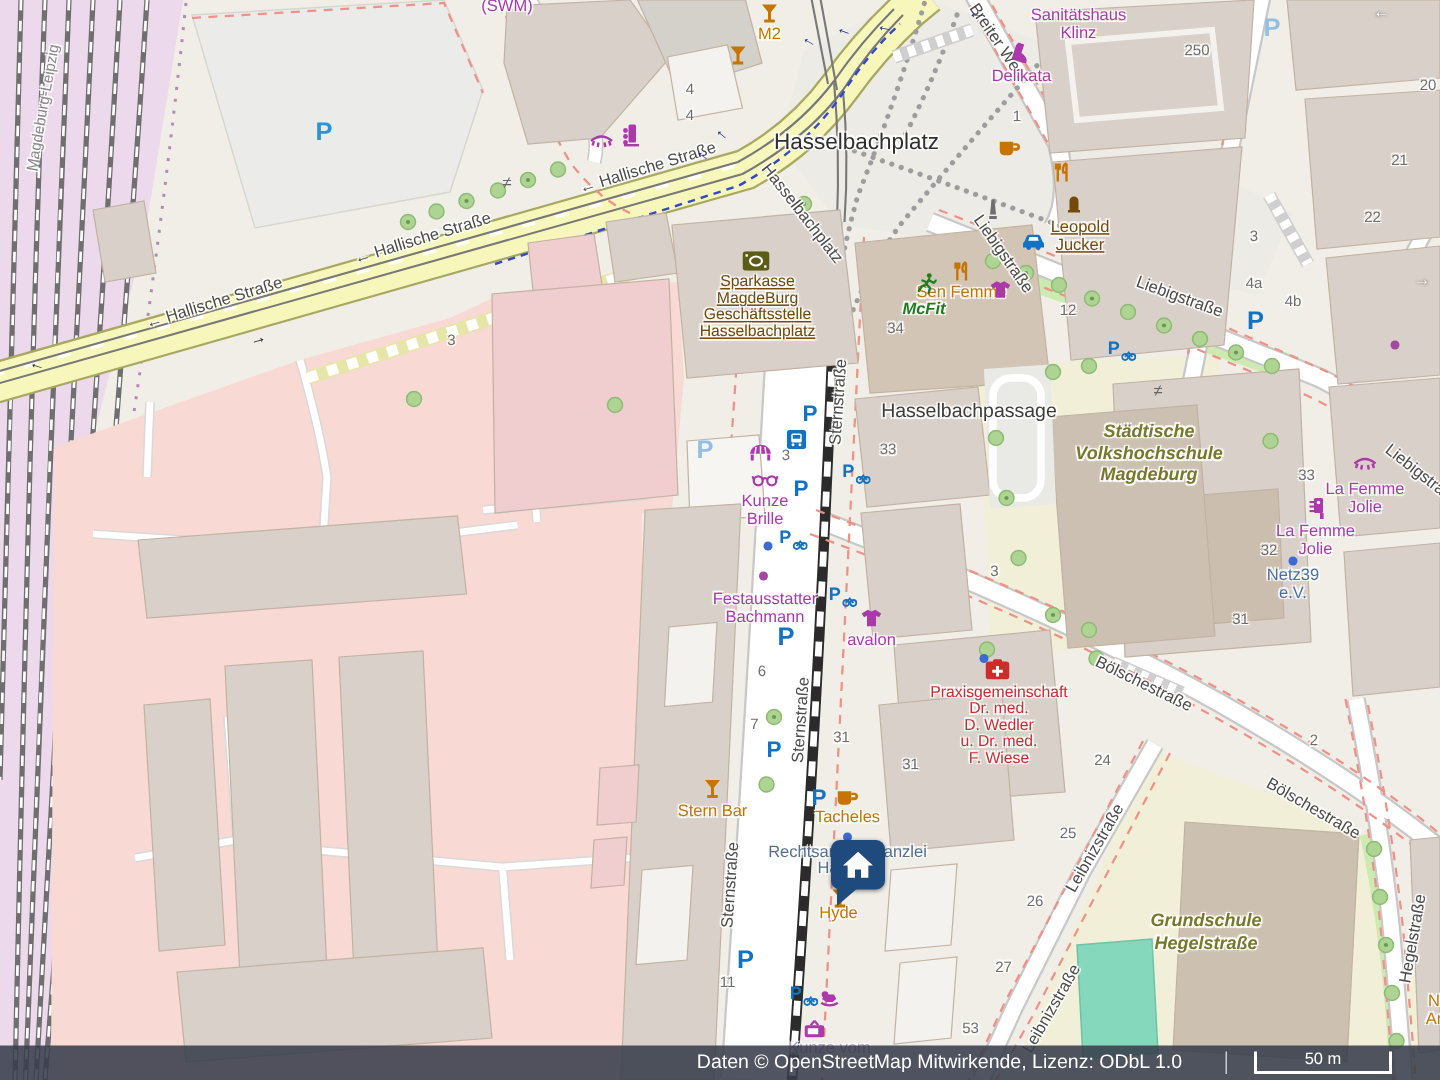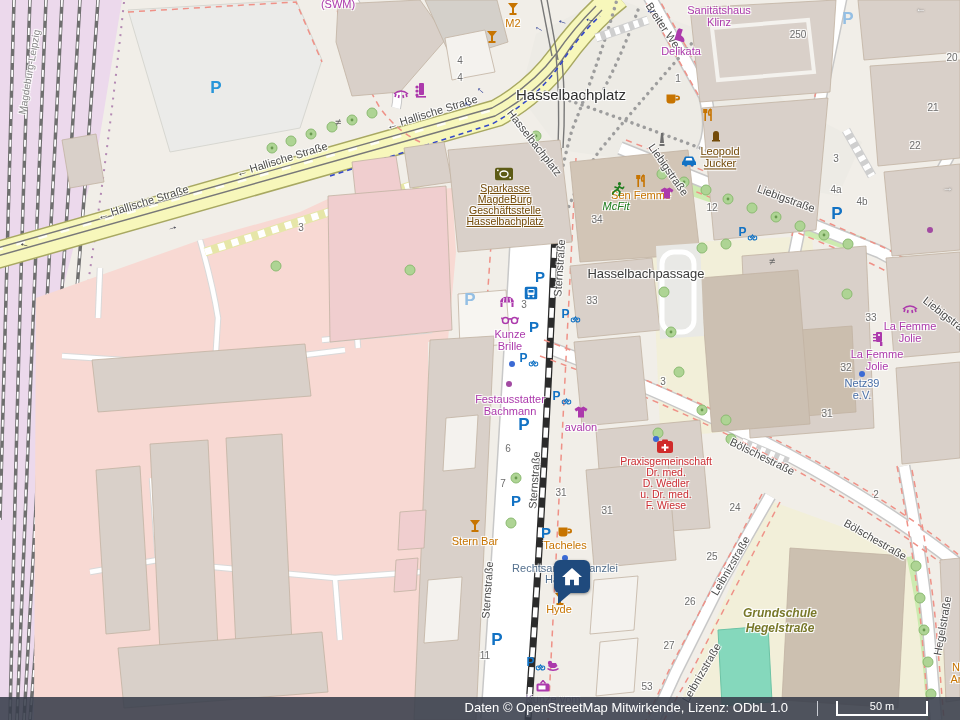--- a/index.html
+++ b/index.html
@@ -14,21 +14,21 @@
   .place-big{font-size:15px;color:#2f2f2f;}
   .place-mid{font-size:13px;color:#3c3c3c;}
   .num{font-size:10px;color:#6e6e6e;}
   .poi{font-size:11px;}
   .purple{color:#ac39ac;}
   .orange{color:#c77400;}
   .brown{color:#734a08;text-decoration:underline;}
   .red{color:#cc2d33;}
   .steel{color:#54708e;}
   .netz{color:#486fa8;}
-  .green-it{color:#1e7d1e;font-style:italic;font-weight:normal;}
+  .green-it{color:#1e7d1e;font-style:italic;font-weight:bold;}
   .olive{color:#78782a;font-style:italic;font-weight:bold;font-size:12px;line-height:1.22;}
   .faded-purple{color:#a98fbc;}
   .small10{font-size:10.5px;}
   .pk{position:absolute;font-weight:bold;color:#1272c4;transform:translate(-50%,-50%);
       font-size:15px;text-shadow:none;font-family:"Liberation Sans",sans-serif;}
   .pk.pale{color:#94bfe4;}
   .pk.big{font-size:17px;}
   .pbike{position:absolute;transform:translate(-50%,-50%);color:#1272c4;font-weight:bold;
          font-size:12px;display:flex;align-items:flex-start;}
   .pbike svg{margin:8px 0 0 1px;}
@@ -375,21 +375,26 @@
       <div>D. Wedler</div>
       <div>u. Dr. med.</div>
       <div>F. Wiese</div>
     </div>
 <div class="lbl poi orange" style="left:475px;top:542px;transform:translate(-50%,-50%)">Stern Bar</div>
 <div class="lbl poi orange" style="left:565px;top:546px;transform:translate(-50%,-50%)">Tacheles</div>
 <div class="lbl poi steel" style="left:565px;top:569px;transform:translate(-50%,-50%)">Rechtsanwaltskanzlei</div>
 <div class="lbl poi steel" style="left:552px;top:580px;transform:translate(-50%,-50%)">Ha</div>
 <div class="lbl poi orange" style="left:559px;top:610px;transform:translate(-50%,-50%)">Hyde</div>
 <div class="lbl poi faded-purple" style="left:553px;top:700px;transform:translate(-50%,-50%)">Kunze vom</div>
-<div class="lbl olive" style="left:780px;top:621px;transform:translate(-50%,-50%)">
+<div class="lbl olive" style="left:766px;top:302px;transform:translate(-50%,-50%)">
+      <div>Städtische</div>
+      <div>Volkshochschule</div>
+      <div>Magdeburg</div>
+    </div>
+<div class="lbl olive" style="left:804px;top:621px;transform:translate(-50%,-50%)">
       <div>Grundschule</div>
       <div>Hegelstraße</div>
     </div>
 <div class="lbl poi orange" style="left:956px;top:674px;transform:translate(-50%,-50%)">
       <div>N</div>
       <div>Ar</div>
     </div>
 
 <div class="lbl num" style="left:301px;top:228px;transform:translate(-50%,-50%)">3</div>
 <div class="lbl num" style="left:460px;top:61px;transform:translate(-50%,-50%)">4</div>

